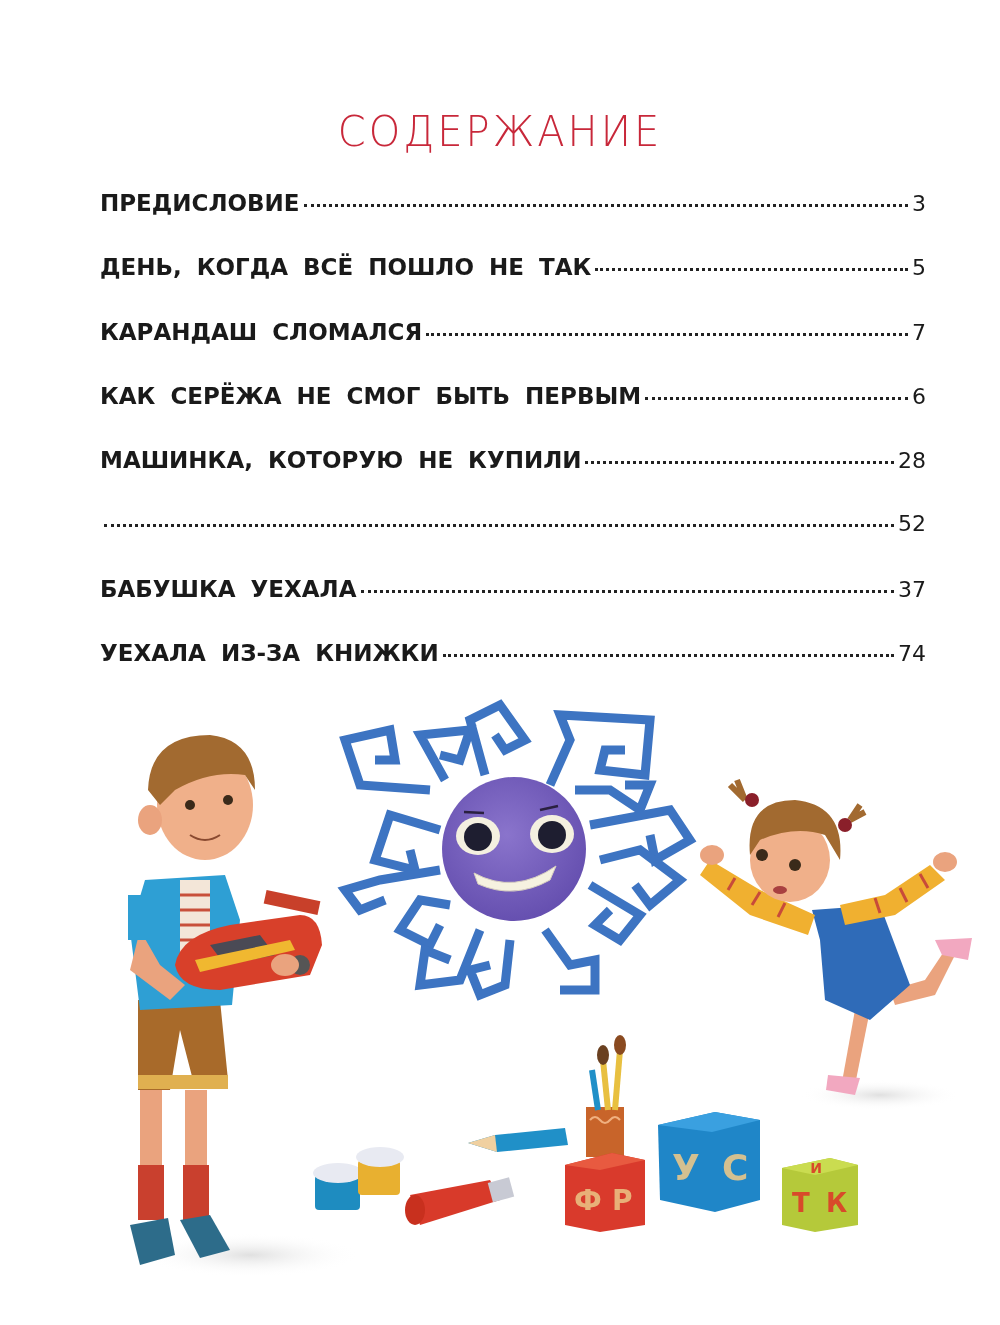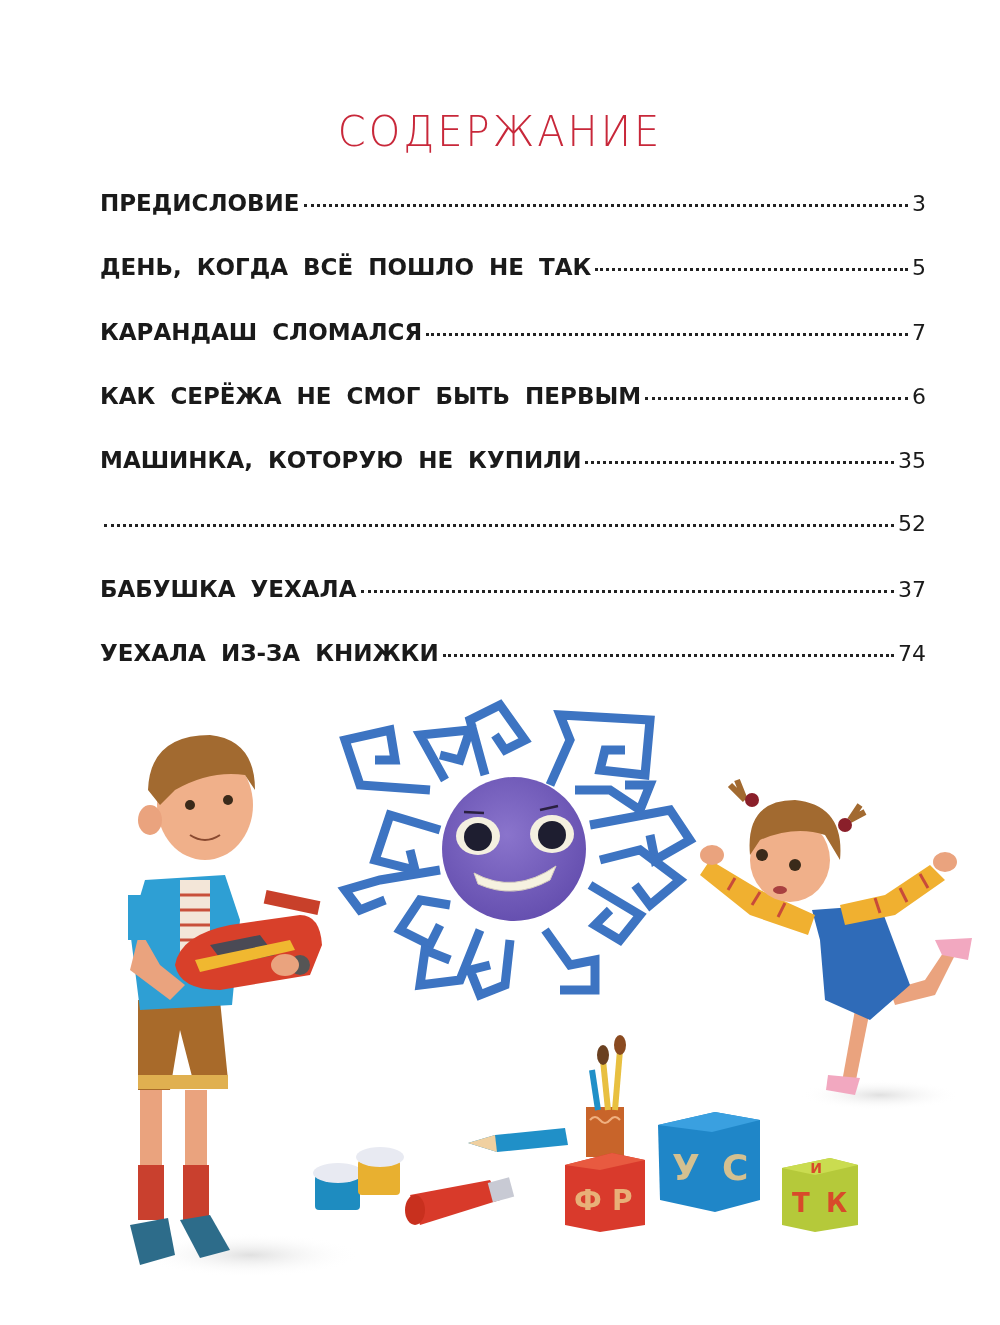--- a/index.html
+++ b/index.html
@@ -88,21 +88,21 @@
     <span class="toc-page">7</span>
   </li>
   <li class="toc-row">
     <span class="toc-label">КАК СЕРЁЖА НЕ СМОГ БЫТЬ ПЕРВЫМ</span>
     <span class="toc-dots"></span>
     <span class="toc-page">6</span>
   </li>
   <li class="toc-row">
     <span class="toc-label">МАШИНКА, КОТОРУЮ НЕ КУПИЛИ</span>
     <span class="toc-dots"></span>
-    <span class="toc-page">35</span>
+    <span class="toc-page">28</span>
   </li>
   <li class="toc-row">
     <span class="toc-dots"></span>
     <span class="toc-page">52</span>
   </li>
   <li class="toc-row">
     <span class="toc-label">БАБУШКА УЕХАЛА</span>
     <span class="toc-dots"></span>
     <span class="toc-page">37</span>
   </li>

